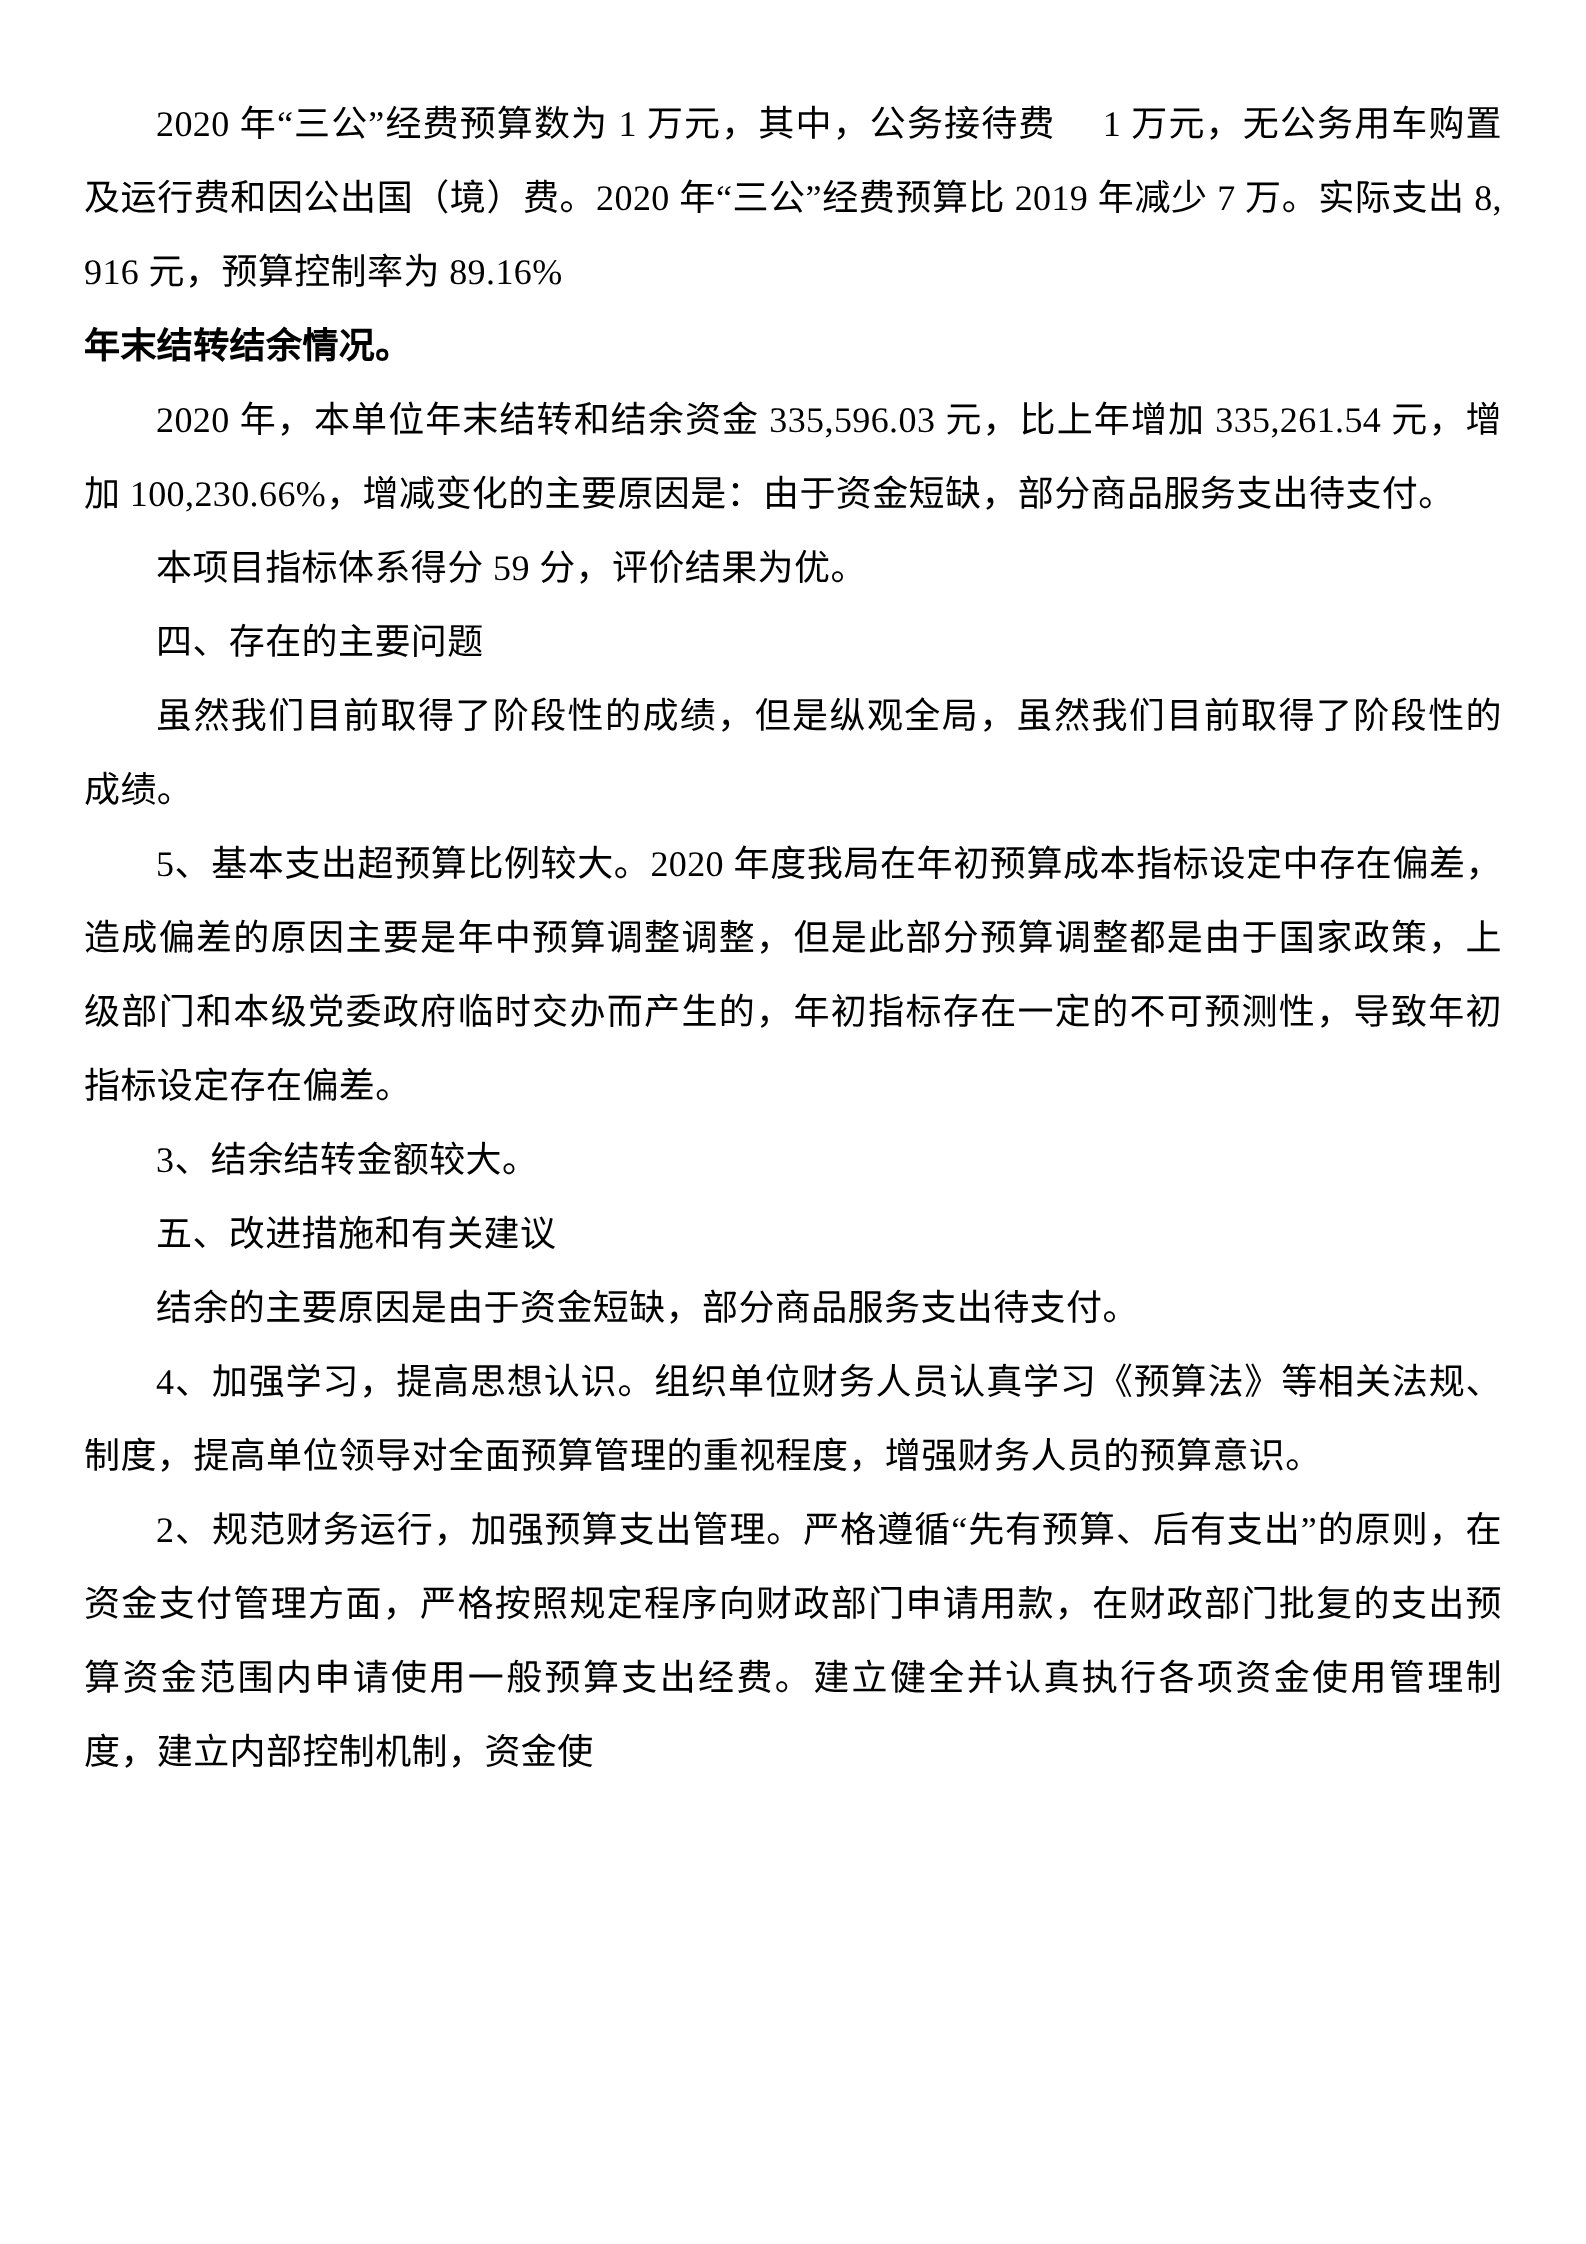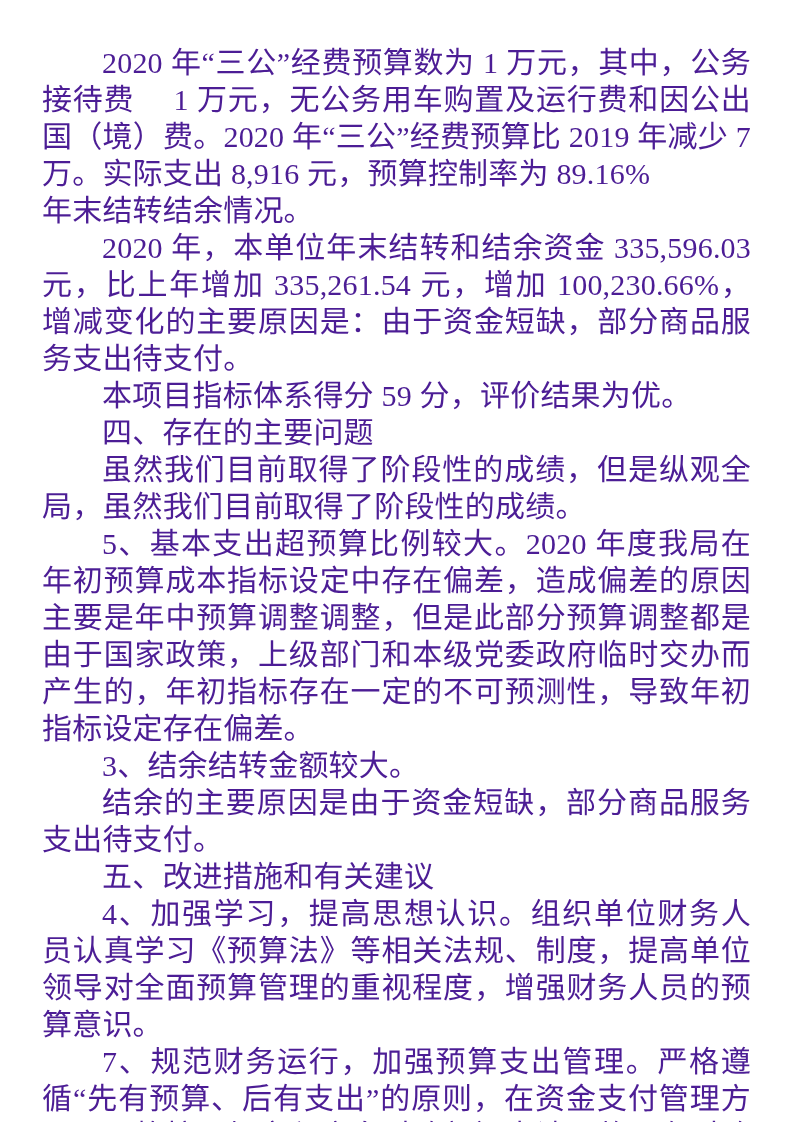--- a/index.html
+++ b/index.html
@@ -17,48 +17,49 @@
 
   .page {
     width: 793px;
     height: 1122px;
     background: #ffffff;
     padding: 44px 42px 0 42px;
     color: #1f1f1f;
   }
 
   .doc-body p {
-    font-size: 30px;
+    font-size: 18px;
     line-height: 37px;
     text-align: justify;
-    color: #4c1d95;
+    color: #000000;
     margin: 0;
     word-break: break-all;
     letter-spacing: 0.2px;
   }
 
   .doc-body p.indent {
     text-indent: 2em;
   }
 
   .doc-body p.no-indent {
     text-indent: 0;
+    font-weight: bold;
   }
 </style>
 </head>
 <body>
 
 <div class="page">
   <div class="doc-body">
     <p class="indent">2020 年“三公”经费预算数为 1 万元，其中，公务接待费　 1 万元，无公务用车购置及运行费和因公出国（境）费。2020 年“三公”经费预算比 2019 年减少 7 万。实际支出 8,916 元，预算控制率为 89.16%</p>
     <p class="no-indent">年末结转结余情况。</p>
     <p class="indent">2020 年，本单位年末结转和结余资金 335,596.03 元，比上年增加 335,261.54 元，增加 100,230.66%，增减变化的主要原因是：由于资金短缺，部分商品服务支出待支付。</p>
     <p class="indent">本项目指标体系得分 59 分，评价结果为优。</p>
     <p class="indent">四、存在的主要问题</p>
     <p class="indent">虽然我们目前取得了阶段性的成绩，但是纵观全局，虽然我们目前取得了阶段性的成绩。</p>
     <p class="indent">5、基本支出超预算比例较大。2020 年度我局在年初预算成本指标设定中存在偏差，造成偏差的原因主要是年中预算调整调整，但是此部分预算调整都是由于国家政策，上级部门和本级党委政府临时交办而产生的，年初指标存在一定的不可预测性，导致年初指标设定存在偏差。</p>
     <p class="indent">3、结余结转金额较大。</p>
+    <p class="indent">五、改进措施和有关建议</p>
     <p class="indent">结余的主要原因是由于资金短缺，部分商品服务支出待支付。</p>
-    <p class="indent">五、改进措施和有关建议</p>
     <p class="indent">4、加强学习，提高思想认识。组织单位财务人员认真学习《预算法》等相关法规、制度，提高单位领导对全面预算管理的重视程度，增强财务人员的预算意识。</p>
-    <p class="indent">7、规范财务运行，加强预算支出管理。严格遵循“先有预算、后有支出”的原则，在资金支付管理方面，严格按照规定程序向财政部门申请用款，在财政部门批复的支出预算资金范围内申请使用一般预算支出经费。建立健全并认真执行各项资金使用管理制度，建立内部控制机制，资金使</p>
+    <p class="indent">2、规范财务运行，加强预算支出管理。严格遵循“先有预算、后有支出”的原则，在资金支付管理方面，严格按照规定程序向财政部门申请用款，在财政部门批复的支出预算资金范围内申请使用一般预算支出经费。建立健全并认真执行各项资金使用管理制度，建立内部控制机制，资金使</p>
   </div>
 </div>
 
 </body></html>

